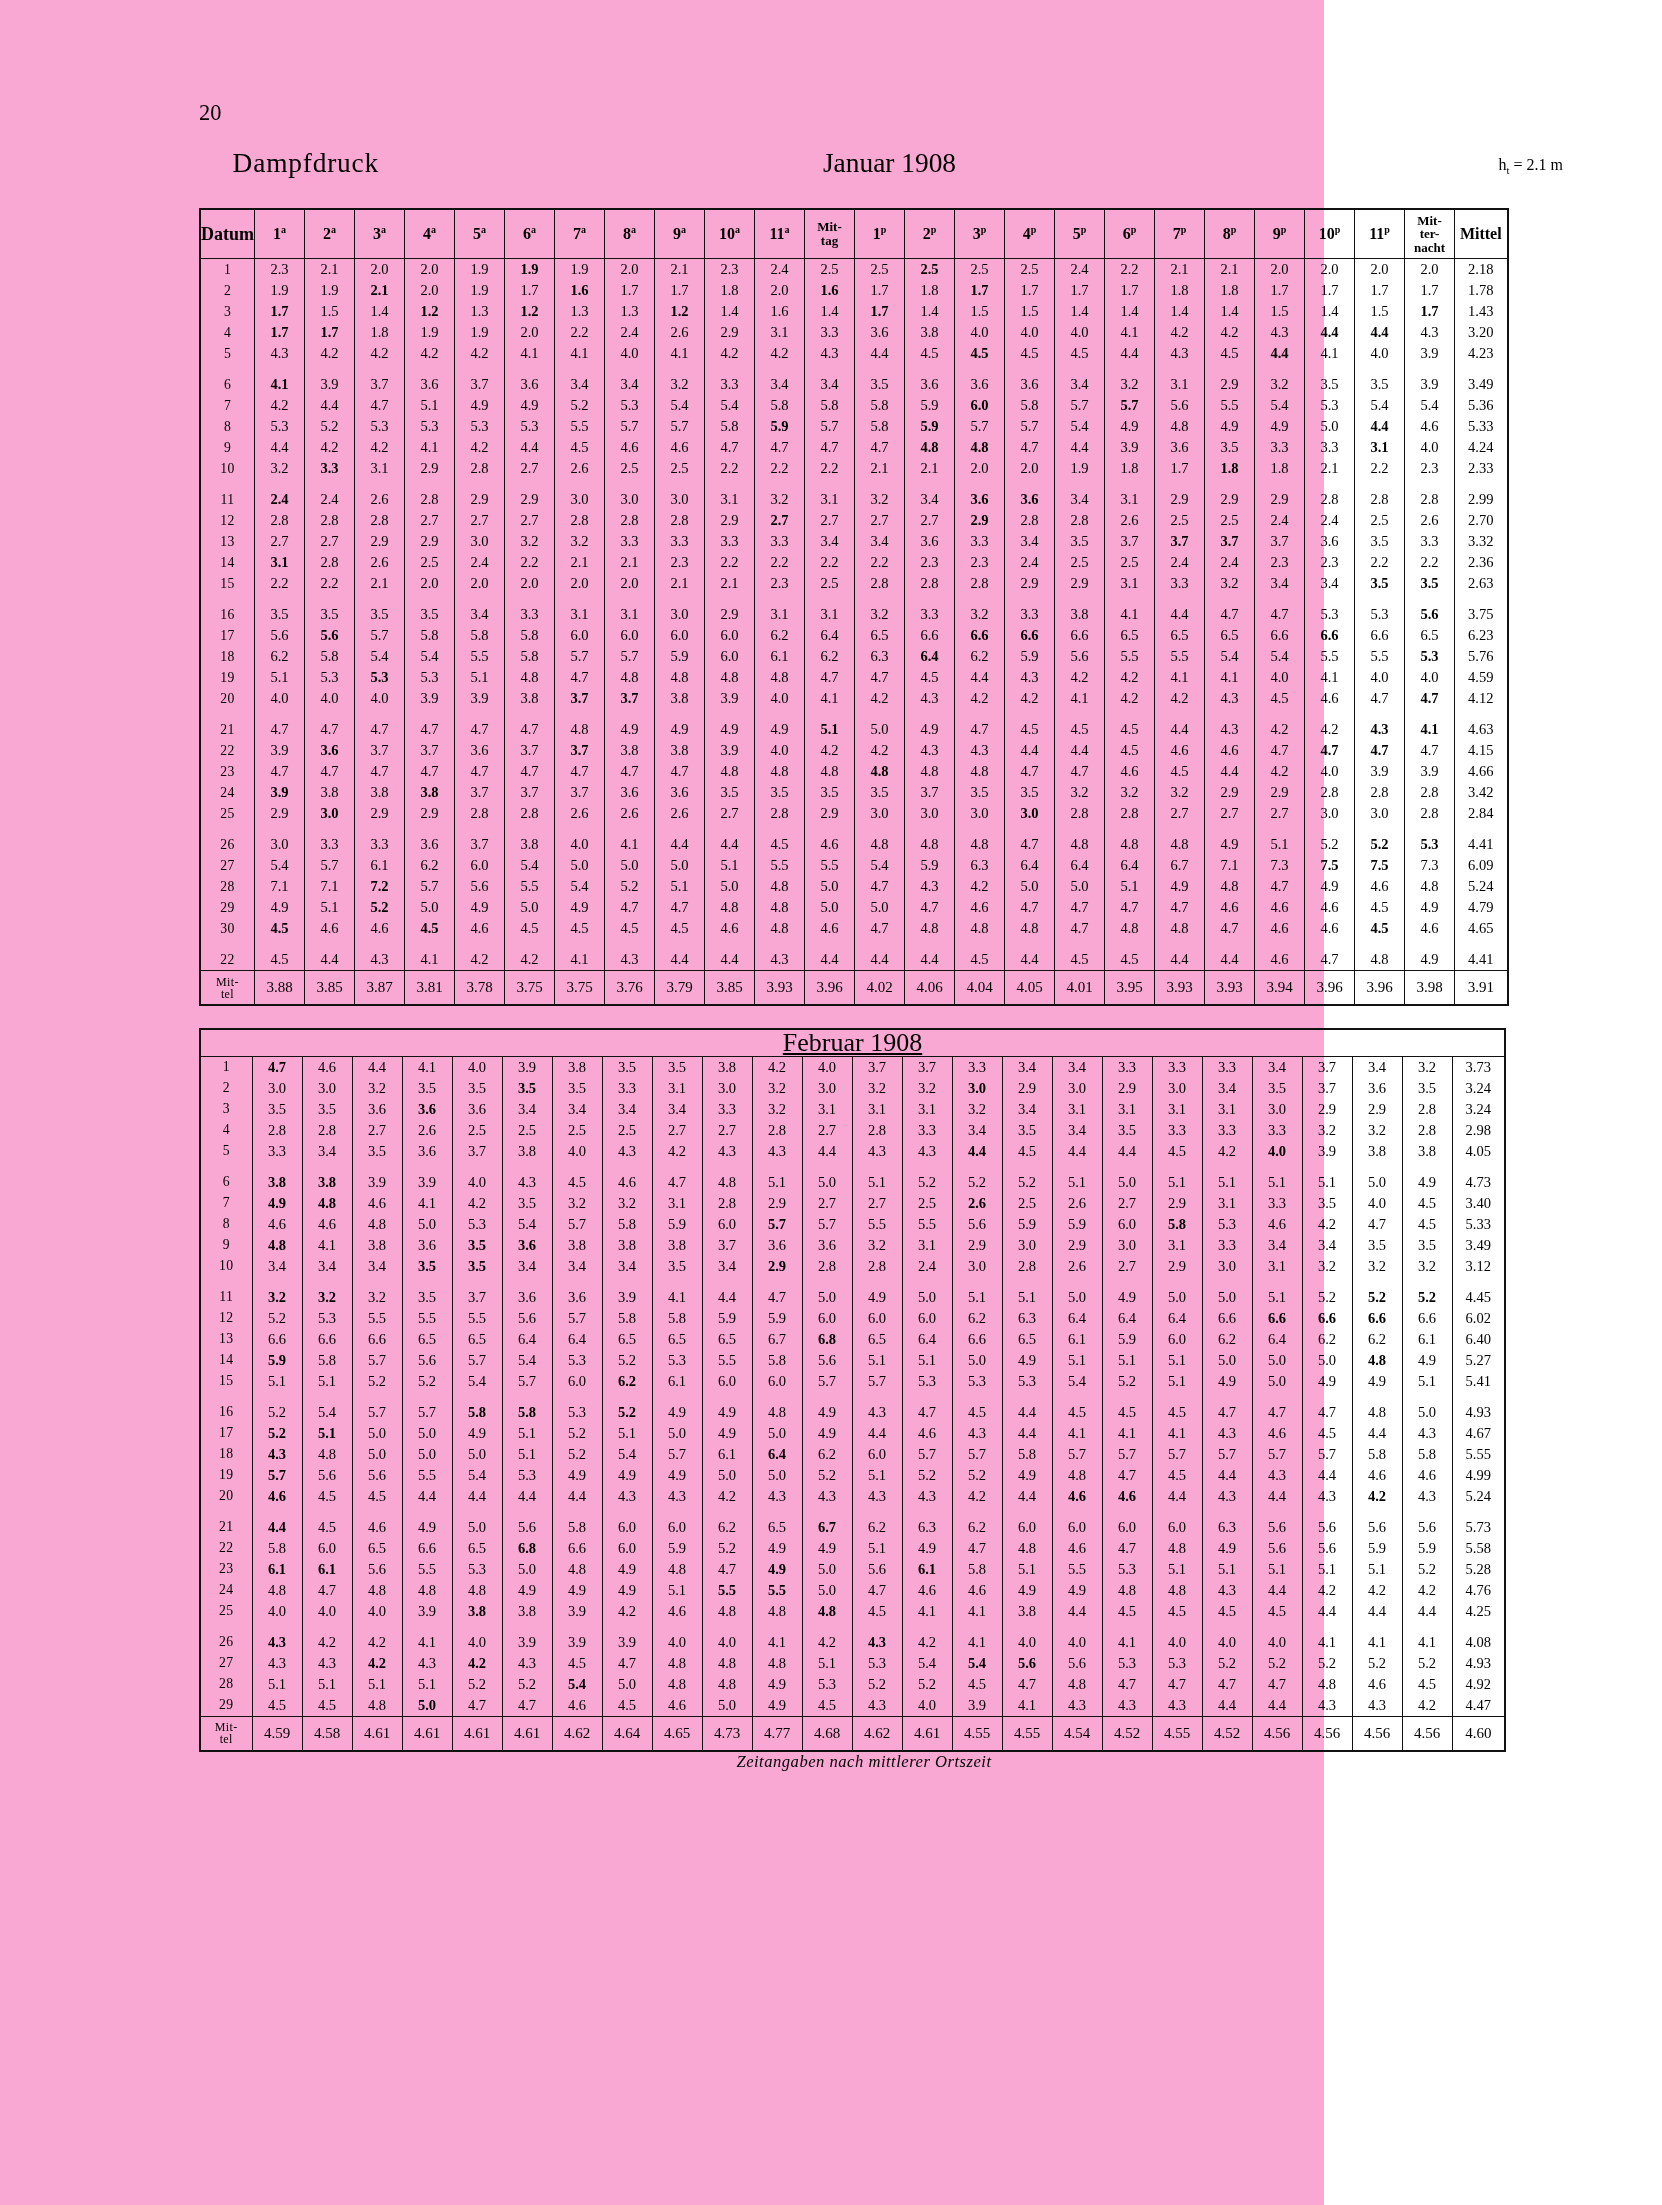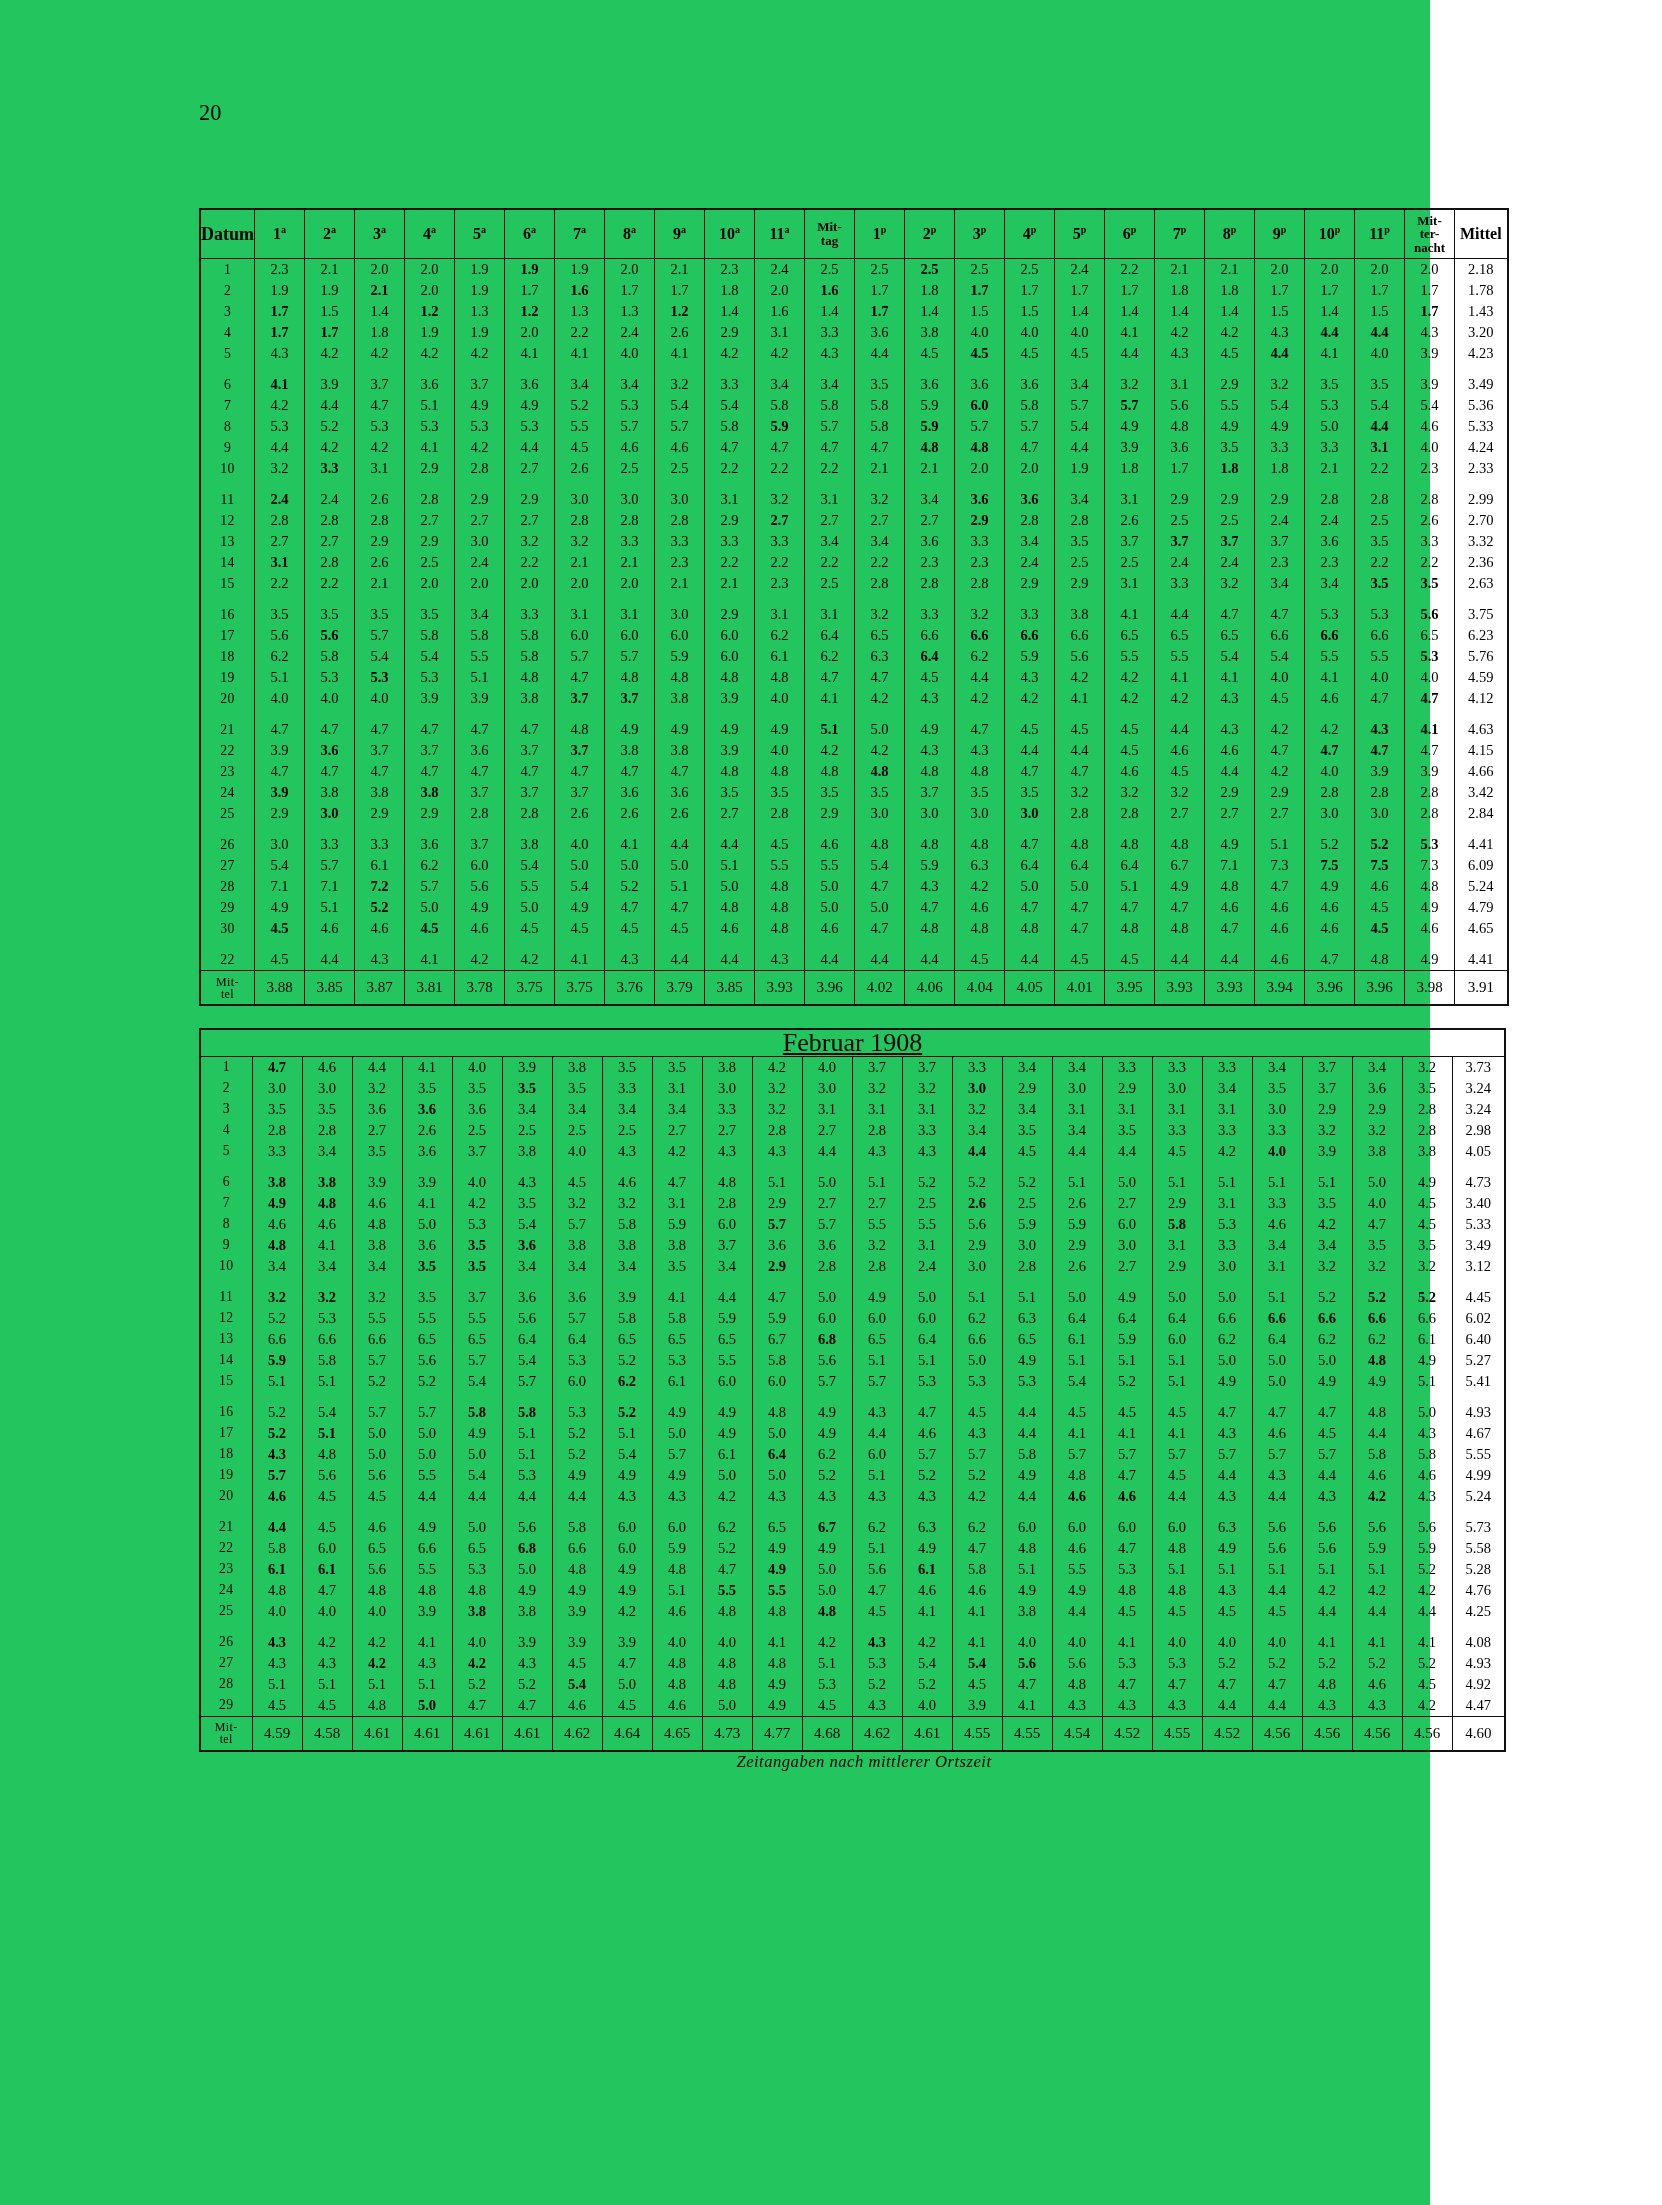--- a/index.html
+++ b/index.html
@@ -10,23 +10,23 @@
   body {
     width: 1662px;
     height: 2205px;
     font-family: "Liberation Serif", serif;
     color: #000000;
     position: relative;
     overflow: hidden;
   }
   .page {
     position: relative;
-    width: 1430px;
+    width: 1324px;
     height: 2205px;
-    background: #22c55e;
+    background: #f9a8d4;
   }
   .page-number {
     position: absolute;
     left: 199px;
     top: 100px;
     font-size: 22.4px;
     font-family: "Liberation Serif", serif;
   }
   .header-row {
     position: absolute;
@@ -159,20 +159,25 @@
     font-family: "Liberation Serif", serif;
   }
 </style>
 </head>
 <body>
 
 <div class="page">
 
   <div class="page-number">20</div>
 
+  <div class="header-row">
+    <div class="hdr-left">Dampfdruck</div>
+    <div class="hdr-center">Januar 1908</div>
+    <div class="hdr-right"><span>h</span><sub>t</sub> <span>= 2.1 m</span></div>
+  </div>
 
   <div class="table-wrap">
 
     <table class="data frame" id="jan-table">
       <colgroup>
         <col class="col-date">
         <col class="col-h">
           <col class="col-h">
           <col class="col-h">
           <col class="col-h">

